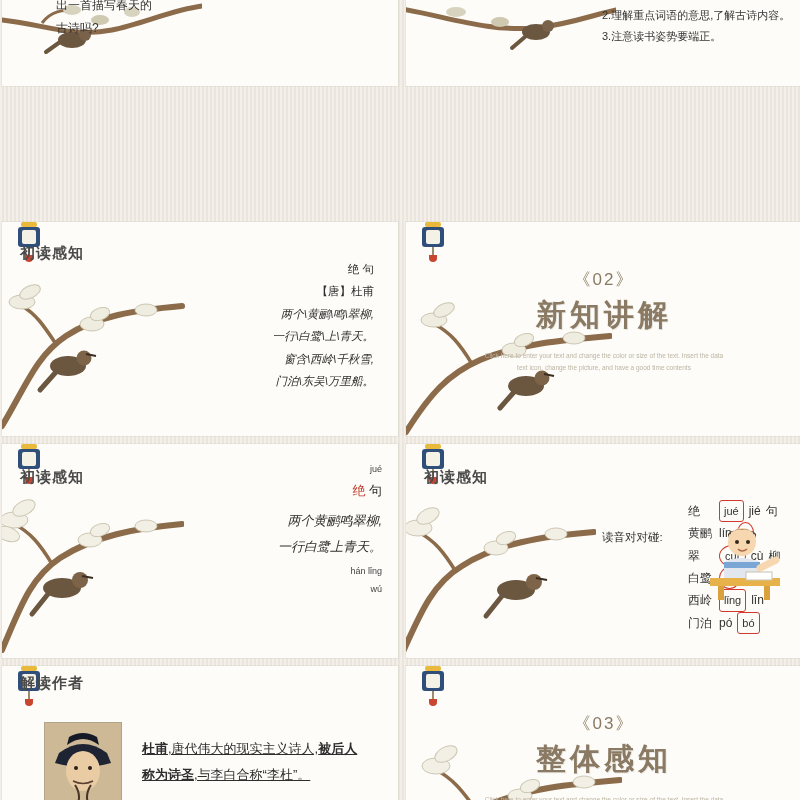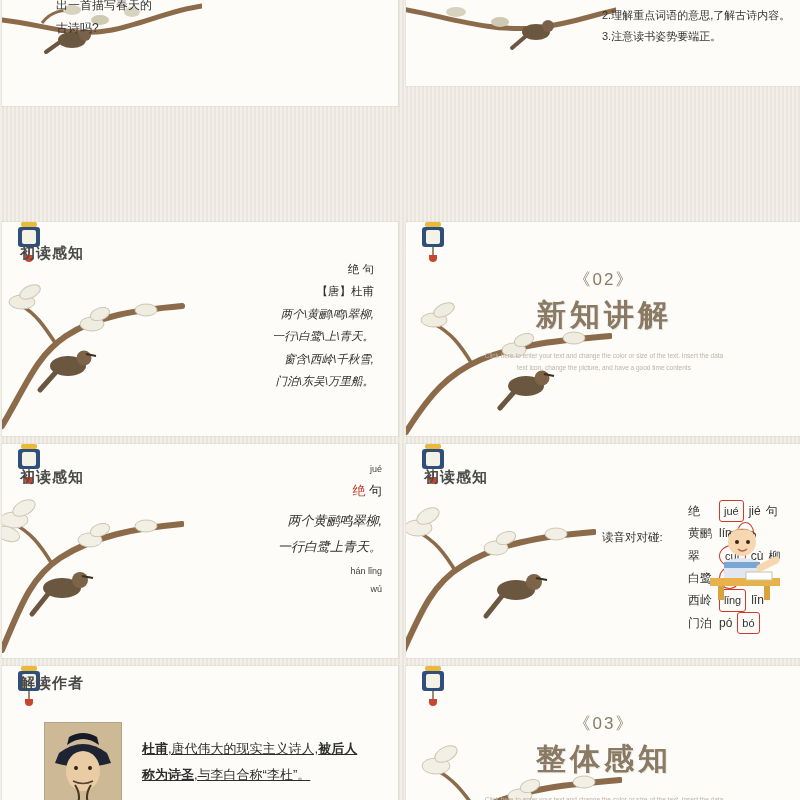--- a/index.html
+++ b/index.html
@@ -97,21 +97,21 @@
     font-size:26px;color:rgba(120,120,120,0.16);font-weight:bold;letter-spacing:2px;
     pointer-events:none;white-space:nowrap;
   }
   .wm-sm{font-size:18px;}
 </style>
 </head>
 <body>
 
 <div class="grid">
 
-  <div class="slide" style="height:106px;margin-top:-0px;">
+  <div class="slide" style="height:86px;margin-top:-0px;">
     <div class="branch" style="left:0;top:-10px;">
       <svg width="200" height="96" viewBox="0 0 200 96">
         <path d="M0 30 C40 34, 70 48, 110 40 C140 34, 170 20, 200 16" stroke="#8b6b4a" stroke-width="5" fill="none" stroke-linecap="round"></path>
         <path d="M40 33 C48 22, 62 18, 72 22" stroke="#8b6b4a" stroke-width="3" fill="none"></path>
         <ellipse cx="70" cy="20" rx="9" ry="5" fill="#d8d3bf"></ellipse>
         <ellipse cx="98" cy="30" rx="9" ry="5" fill="#cfc9b2"></ellipse>
         <ellipse cx="130" cy="22" rx="8" ry="5" fill="#d8d3bf"></ellipse>
         <g transform="translate(58,40)">
           <ellipse cx="12" cy="10" rx="14" ry="8" fill="#6b5640"></ellipse>
           <circle cx="25" cy="5" r="6" fill="#7a6149"></circle>

